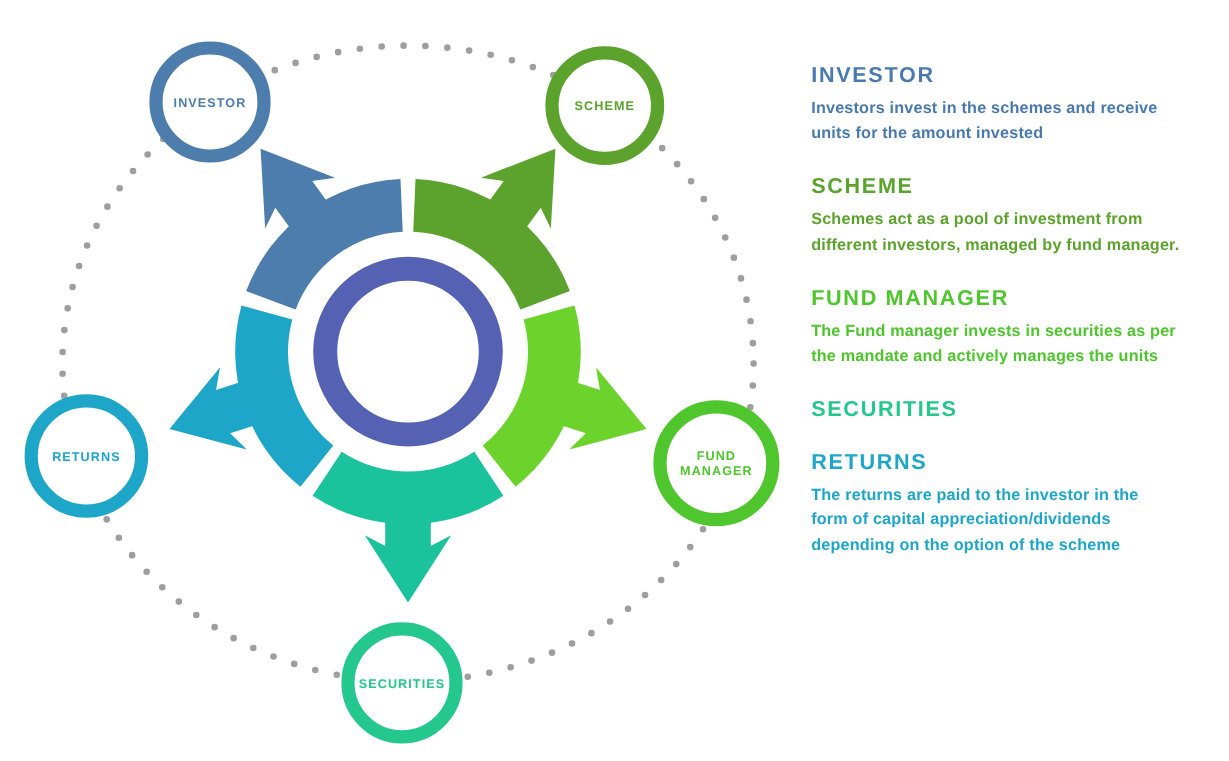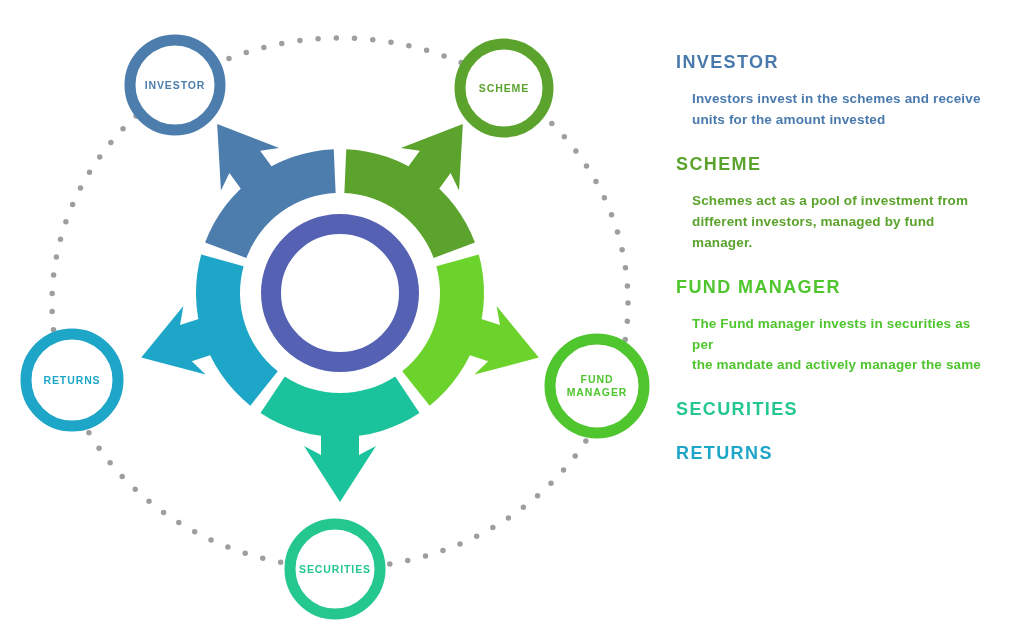--- a/index.html
+++ b/index.html
@@ -14,21 +14,21 @@
   #diagram-svg { position: absolute; left: 0; top: 0; }
   .panel { position: absolute; left: 676px; top: 52px; width: 334px; }
   .section { margin: 0 0 23px 0; }
   .section h3 {
     margin: 0 0 7px 0;
     font-size: 18px;
     font-weight: 700;
     letter-spacing: 1.4px;
   }
   .section p {
-    margin: 16px;
+    margin: 0;
     font-size: 13.5px;
     font-weight: 700;
     line-height: 1.55;
     letter-spacing: 0.15px;
     white-space: pre-line;
   }
   svg text.node-label {
     font-family: "Liberation Sans", sans-serif;
     font-weight: 700;
     letter-spacing: 0.9px;
@@ -82,23 +82,26 @@
 units for the amount invested</p>
     </div>
     <div class="section" style="color: rgb(91, 163, 45);">
       <h3>SCHEME</h3>
       <p>Schemes act as a pool of investment from
 different investors, managed by fund manager.</p>
     </div>
     <div class="section" style="color: rgb(79, 197, 46);">
       <h3>FUND MANAGER</h3>
       <p>The Fund manager invests in securities as per
-the mandate and actively manager the same</p>
+the mandate and actively manages the units</p>
     </div>
     <div class="section" style="color: rgb(36, 199, 142);">
       <h3>SECURITIES</h3>
     </div>
     <div class="section" style="color: rgb(30, 166, 200);">
       <h3>RETURNS</h3>
+      <p>The returns are paid to the investor in the
+form of capital appreciation/dividends
+depending on the option of the scheme</p>
     </div>
   </div>
 
 </div>
 
 </body></html>

